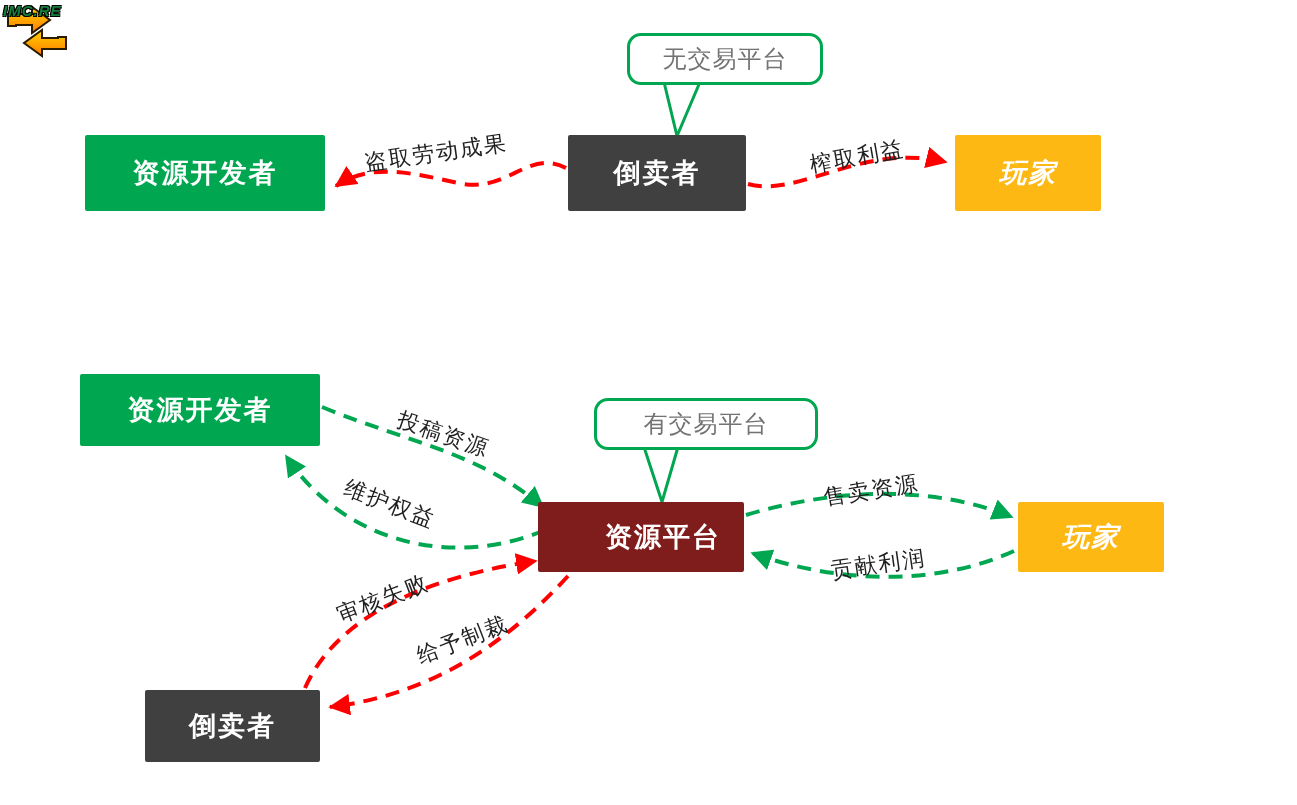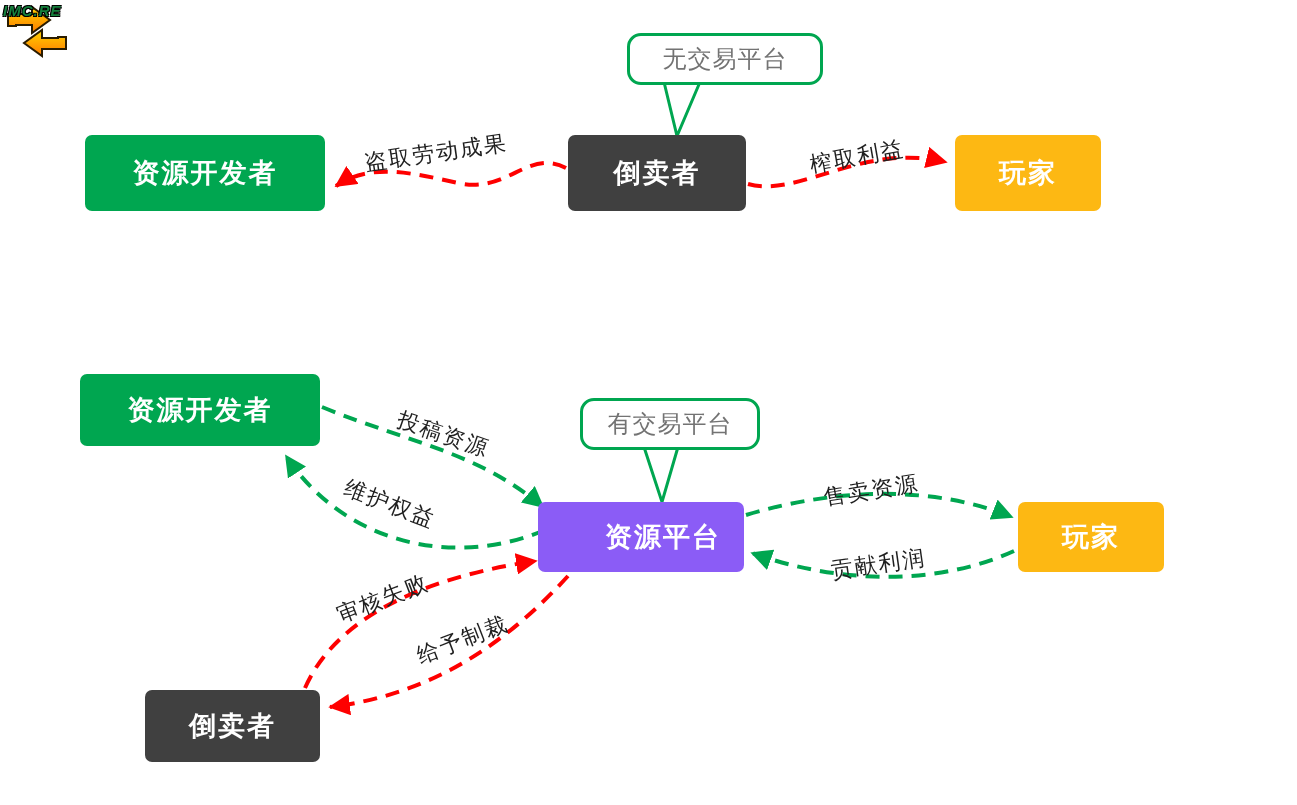--- a/index.html
+++ b/index.html
@@ -11,26 +11,26 @@
     font-family:"Liberation Sans","DejaVu Sans",sans-serif;
   }
   #canvas { position:absolute; inset:0; width:1297px; height:805px; }
 
   svg.edges { position:absolute; left:0; top:0; width:1297px; height:805px; z-index:1; }
 
   .node {
     position:absolute; z-index:3;
     display:flex; align-items:center; justify-content:center;
     color:#ffffff; font-weight:bold; font-size:27px; letter-spacing:2px;
-    border-radius:7px; white-space:nowrap;
+    border-radius:2px; white-space:nowrap;
   }
   .node.green  { background:#00a650; }
   .node.red    { background:#404040;text-align:right; }
-  .node.yellow { background:#fdb813; }
-  .node.blue   { background:#8b5cf6;padding-left:44px; }
+  .node.yellow { background:#fdb813;font-style:italic; }
+  .node.blue   { background:#7f1d1d;padding-left:44px; }
 
   .bubble {
     position:absolute; z-index:4;
     display:flex; align-items:center; justify-content:center;
     background:#ffffff; border:3px solid #00a650; border-radius:14px;
     font-size:24px; color:#737373; letter-spacing:1px; white-space:nowrap;
   }
 
   .edge-label {
     position:absolute; z-index:2;
@@ -38,21 +38,21 @@
     white-space:nowrap; transform-origin:left center;
   }
 
   
   #t-developer { left:85px;  top:135px; width:240px; height:76px; }
   #t-reseller  { left:568px; top:135px; width:178px; height:76px; }
   #t-player    { left:955px; top:135px; width:146px; height:76px; }
   #t-bubble    { left:627px; top:33px;  width:196px; height:52px; }
 
   #b-developer { left:80px;   top:374px; width:240px; height:72px; }
-  #b-bubble    { left:580px;  top:398px; width:180px; height:52px; }
+  #b-bubble    { left:594px;  top:398px; width:224px; height:52px; }
   #b-platform  { left:538px;  top:502px; width:206px; height:70px; }
   #b-player    { left:1018px; top:502px; width:146px; height:70px; }
   #b-reseller  { left:145px;  top:690px; width:175px; height:72px; }
 
   
   #lbl-steal    { left:365px; top:148px; transform:rotate(-8deg); }
   #lbl-extract  { left:810px; top:150px; transform:rotate(-10deg); }
   #lbl-submit   { left:398px; top:404px; transform:rotate(19deg); }
   #lbl-protect  { left:345px; top:472px; transform:rotate(21deg); }
   #lbl-review   { left:338px; top:601px; transform:rotate(-21deg); }

